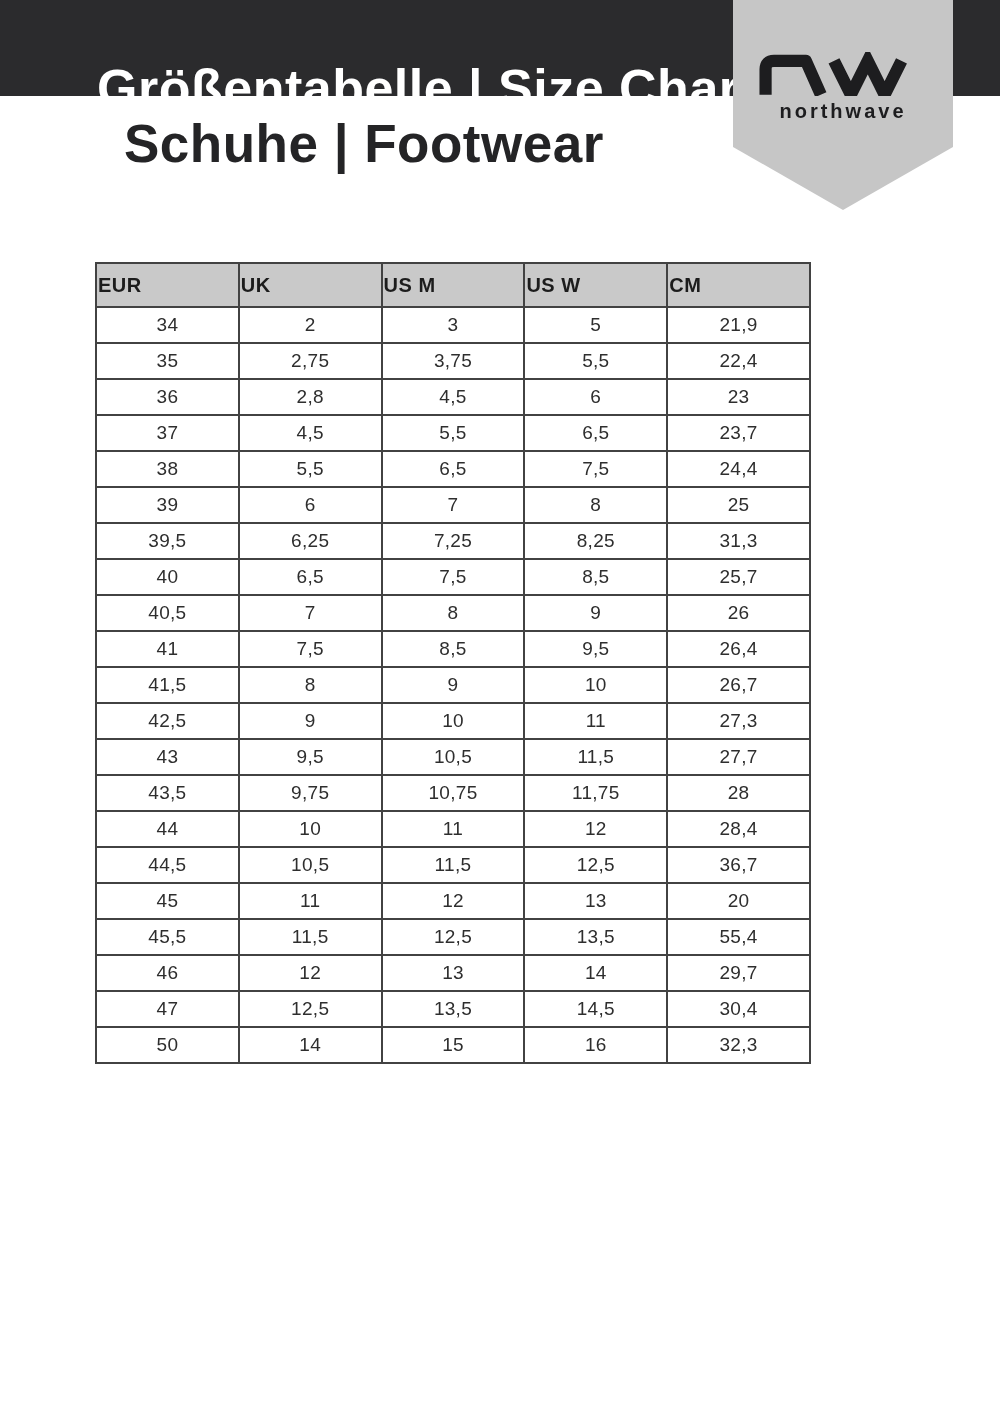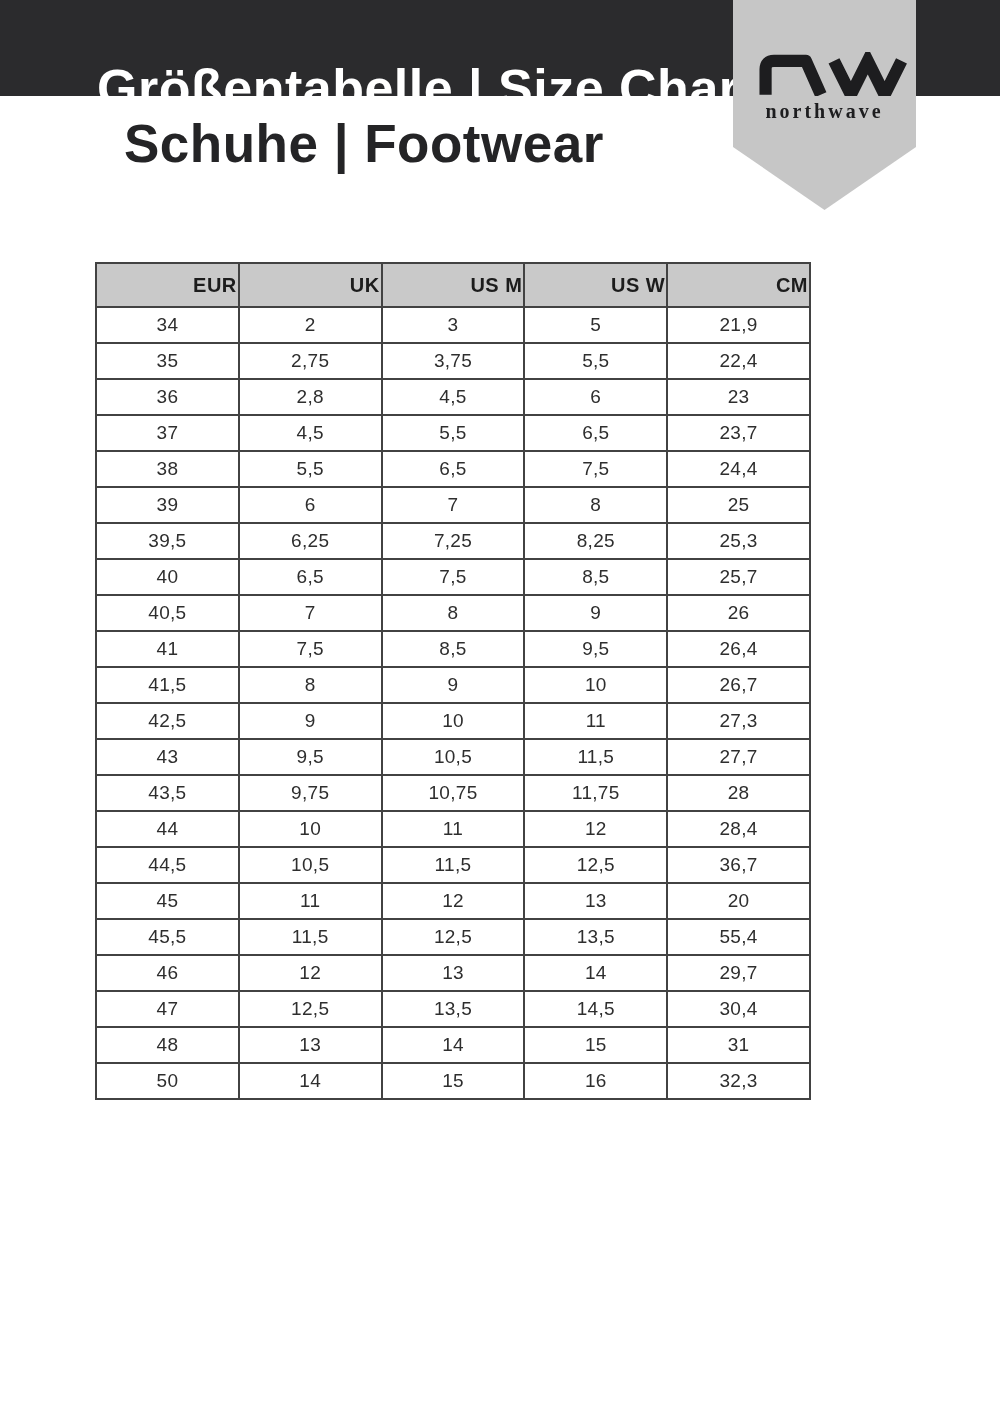--- a/index.html
+++ b/index.html
@@ -20,39 +20,38 @@
     position:absolute;left:97px;top:62px;margin:0;
     font-size:52px;line-height:52px;font-weight:700;color:#ffffff;
     white-space:nowrap;letter-spacing:0.5px;
   }
   .subtitle{
     position:absolute;left:120px;top:113px;margin:4px;
     font-size:53px;line-height:53px;font-weight:700;color:#242426;
     white-space:nowrap;letter-spacing:0.5px;
   }
   .pennant{
-    position:absolute;left:733px;top:0;width:183px;height:210px;
+    position:absolute;left:733px;top:0;width:220px;height:210px;
     background:var(--pennant);
     clip-path:polygon(0 0,100% 0,100% 70%,50% 100%,0 70%);
     z-index:5;
-    font-family:Liberation Serif, serif;
   }
   .pennant svg{position:absolute;left:26px;top:52px;width:150px;height:44px;}
   .wordmark{
     position:absolute;top:100px;left:0;width:100%;text-align:center;
     font-size:20px;line-height:22px;font-weight:700;letter-spacing:3px;
     color:var(--ink);text-transform:lowercase;
   }
   table.size-table{
     position:absolute;left:95px;top:262px;width:716px;
     border-collapse:collapse;table-layout:fixed;
   }
   table.size-table th{
     height:44px;background:var(--hbg);border:2px solid var(--tborder);
-    font-size:20px;font-weight:700;color:#1c1c1c;text-align:right;
+    font-size:20px;font-weight:700;color:#1c1c1c;text-align:left;
     letter-spacing:0.5px;
   }
   table.size-table td{
     height:36px;border:2px solid var(--tborder);
     font-size:19px;font-weight:400;color:var(--celltext);text-align:center;
     letter-spacing:0.3px;
   }
 </style>
 </head>
 <body>
@@ -124,21 +123,21 @@
           <td>6</td>
           <td>7</td>
           <td>8</td>
           <td>25</td>
         </tr>
         <tr>
           <td>39,5</td>
           <td>6,25</td>
           <td>7,25</td>
           <td>8,25</td>
-          <td>25,3</td>
+          <td>31,3</td>
         </tr>
         <tr>
           <td>40</td>
           <td>6,5</td>
           <td>7,5</td>
           <td>8,5</td>
           <td>25,7</td>
         </tr>
         <tr>
           <td>40,5</td>
@@ -218,27 +217,20 @@
           <td>29,7</td>
         </tr>
         <tr>
           <td>47</td>
           <td>12,5</td>
           <td>13,5</td>
           <td>14,5</td>
           <td>30,4</td>
         </tr>
         <tr>
-          <td>48</td>
-          <td>13</td>
-          <td>14</td>
-          <td>15</td>
-          <td>31</td>
-        </tr>
-        <tr>
           <td>50</td>
           <td>14</td>
           <td>15</td>
           <td>16</td>
           <td>32,3</td>
         </tr>
       </tbody>
   </table>
 
 </div>

